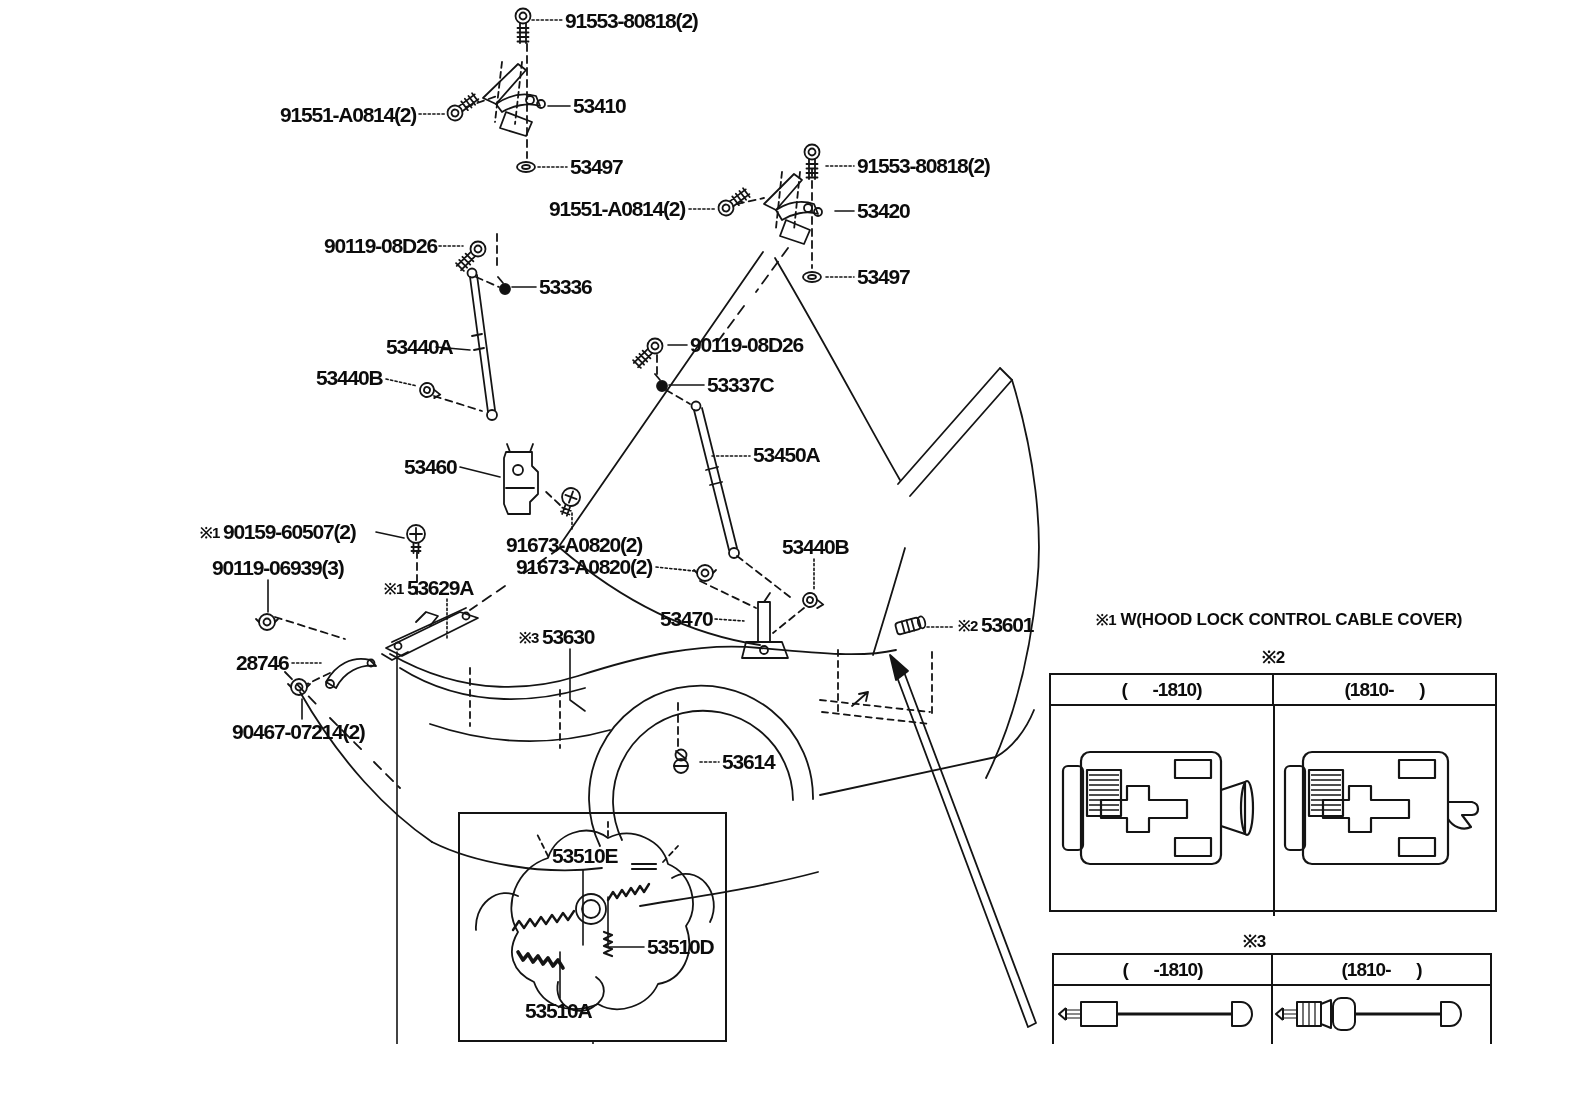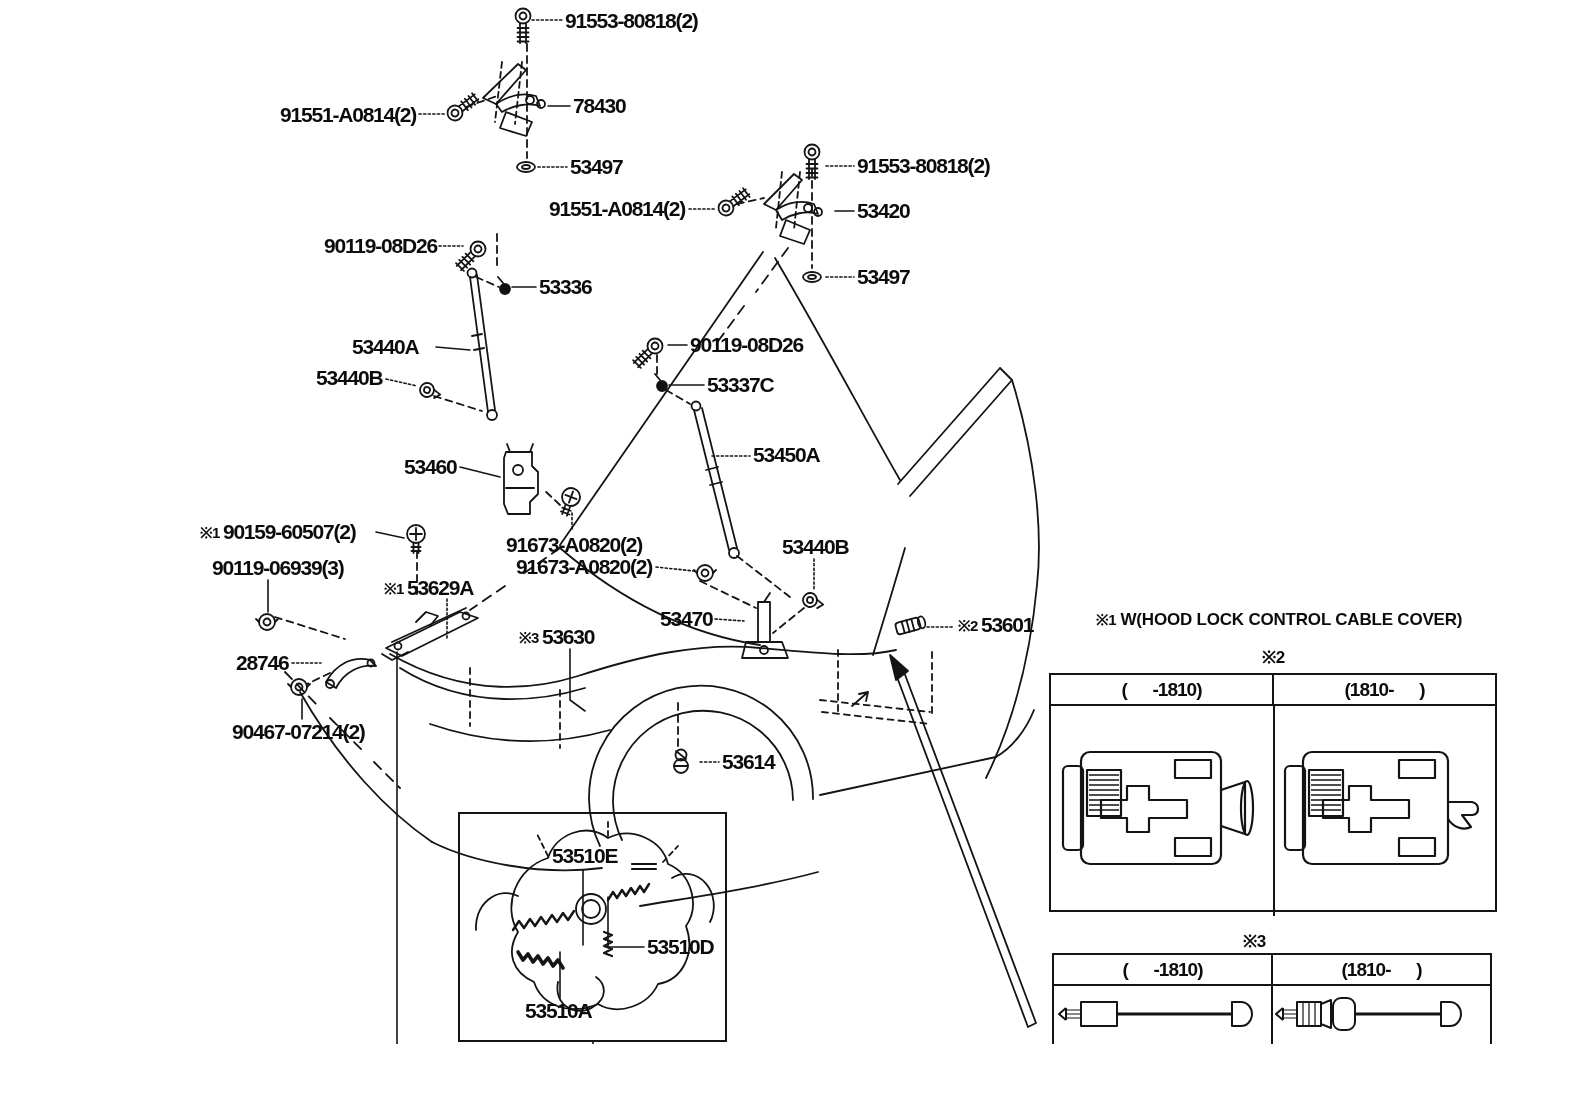--- a/index.html
+++ b/index.html
@@ -284,29 +284,29 @@
         <path d="M60 140 l5 8 l5 -6 l5 8 l5 -6 l5 8 l5 -6 l5 8 l5 -6 l5 8" stroke-width="3.6"></path>
         <path d="M100 170 C 95 195, 120 205, 135 195 C 150 186, 148 172, 138 165"></path>
         <path stroke-dasharray="5 4" d="M90 44 L78 20 M150 24 V6 M205 50 L220 34"></path>
         <path d="M174 52 h24 M174 57 h24" stroke-width="2.2"></path>
       </g>
     </g>
   </svg>
 
   <div class="co" style="left:565px;top:10px"><span>91553-80818(2)</span></div>
   <div class="co" style="left:280px;top:104px"><span>91551-A0814(2)</span></div>
-  <div class="co" style="left:573px;top:95px"><span>78430</span></div>
+  <div class="co" style="left:573px;top:95px"><span>53410</span></div>
   <div class="co" style="left:570px;top:156px"><span>53497</span></div>
   <div class="co" style="left:857px;top:155px"><span>91553-80818(2)</span></div>
   <div class="co" style="left:549px;top:198px"><span>91551-A0814(2)</span></div>
   <div class="co" style="left:857px;top:200px"><span>53420</span></div>
   <div class="co" style="left:324px;top:235px"><span>90119-08D26</span></div>
   <div class="co" style="left:857px;top:266px"><span>53497</span></div>
   <div class="co" style="left:539px;top:276px"><span>53336</span></div>
-  <div class="co" style="left:352px;top:336px"><span>53440A</span></div>
+  <div class="co" style="left:386px;top:336px"><span>53440A</span></div>
   <div class="co" style="left:690px;top:334px"><span>90119-08D26</span></div>
   <div class="co" style="left:316px;top:367px"><span>53440B</span></div>
   <div class="co" style="left:707px;top:374px"><span>53337C</span></div>
   <div class="co" style="left:753px;top:444px"><span>53450A</span></div>
   <div class="co" style="left:404px;top:456px"><span>53460</span></div>
   <div class="co" style="left:200px;top:521px"><span class="px">※1</span><span>90159-60507(2)</span></div>
   <div class="co" style="left:506px;top:534px"><span>91673-A0820(2)</span></div>
   <div class="co" style="left:516px;top:556px"><span>91673-A0820(2)</span></div>
   <div class="co" style="left:212px;top:557px"><span>90119-06939(3)</span></div>
   <div class="co" style="left:782px;top:536px"><span>53440B</span></div>

